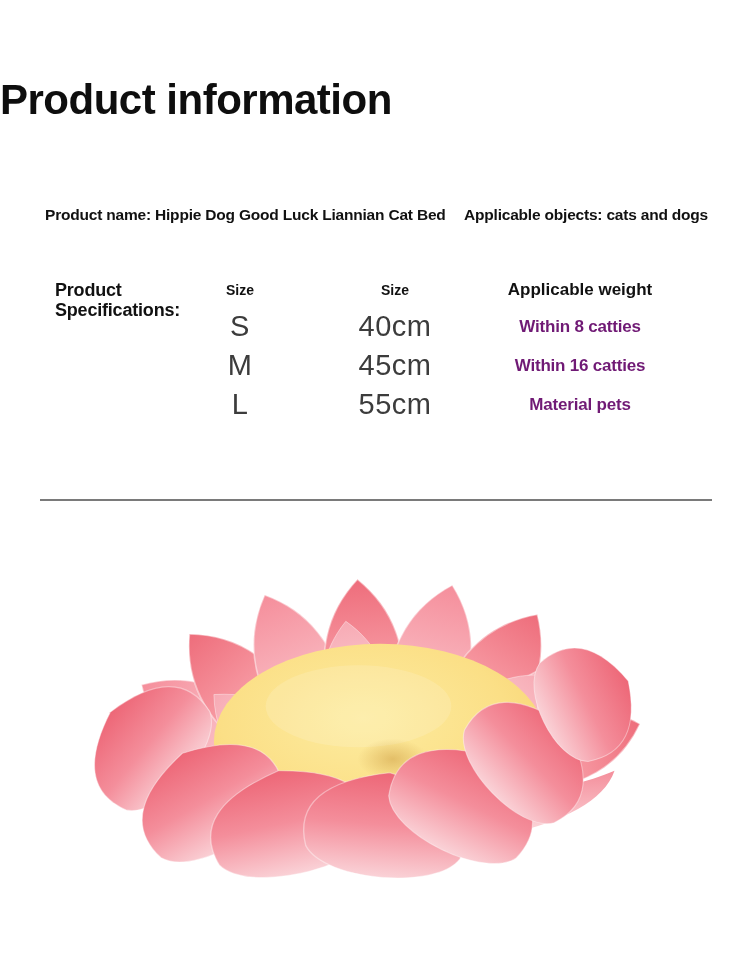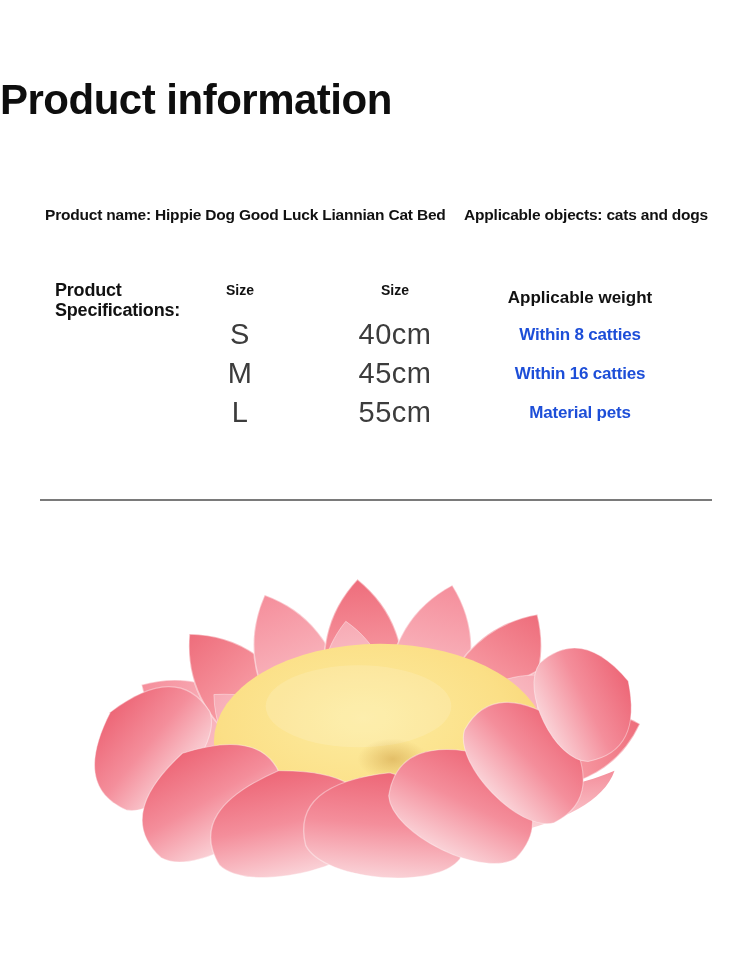--- a/index.html
+++ b/index.html
@@ -28,30 +28,30 @@
     font-size:18px;font-weight:bold;line-height:20px;letter-spacing:-0.2px;margin-left:10px;
   }
   .specs-table{
     position:absolute;left:165px;top:0;width:520px;
     display:grid;grid-template-columns:150px 160px 210px;
   }
   .specs-header{display:contents;}
   .th{
     text-align:center;font-weight:bold;font-size:14px;height:28px;line-height:22px;
   }
-  .th.weight{font-size:17px;margin-top:8px;}
+  .th.weight{font-size:17px;}
   .spec-row{display:contents;}
   .td{
     text-align:center;height:39px;display:flex;align-items:center;justify-content:center;
   }
   .td.big{
     font-size:29px;font-weight:400;color:#3c3c3c;letter-spacing:0.5px;
   }
   .td.weight{
-    font-size:17px;font-weight:bold;color:#1d4ed8;letter-spacing:-0.2px;
+    font-size:17px;font-weight:bold;color:#701a75;letter-spacing:-0.2px;
   }
   .divider{
     position:absolute;top:499px;left:40px;width:672px;height:0;
     border-top:2.5px solid #7a7a7a;
   }
   .flower-wrap{position:absolute;left:90px;top:548px;width:580px;height:342px;}
   .flower-wrap svg{display:block;width:100%;height:100%;}
 </style>
 </head>
 <body>

